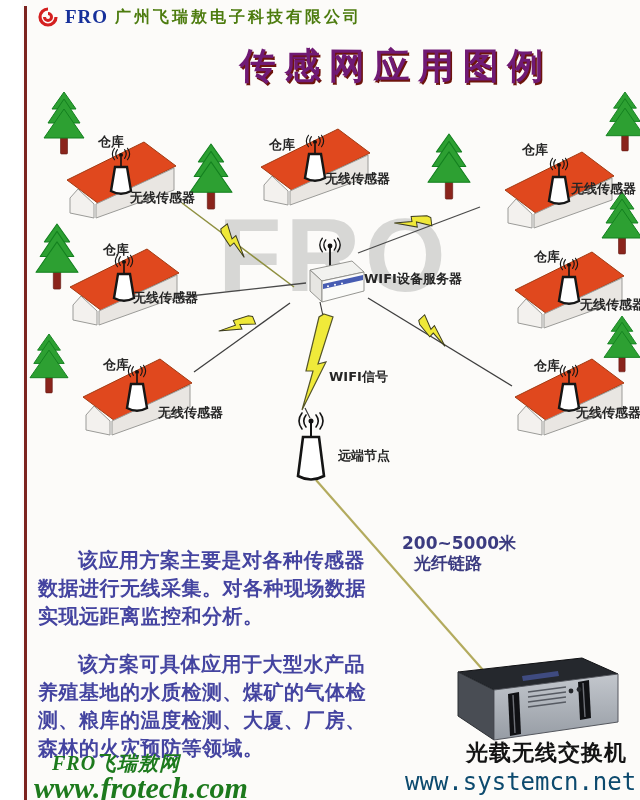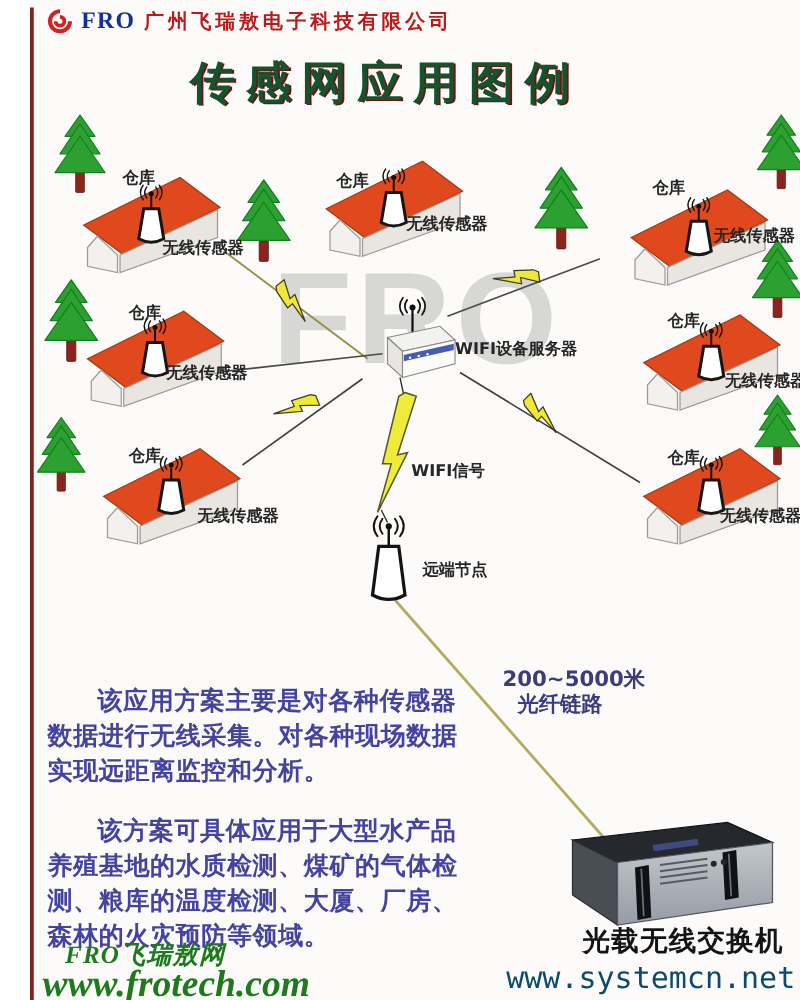--- a/index.html
+++ b/index.html
@@ -1,23 +1,23 @@
 <!DOCTYPE html>
 <html><head>
 <meta charset="utf-8">
 <style>
   html,body{margin:0;padding:0;background:#ffffff;}
   .stage{position:relative;width:640px;height:800px;background:#fcfbf9;overflow:hidden;
          font-family:"DejaVu Sans",sans-serif;margin-left:22px;}
   .left-border{position:absolute;left:2px;top:6px;width:3px;height:794px;background:#7c2420;}
   .hdr{position:absolute;left:16px;top:6px;display:flex;align-items:center;gap:7px;}
   .hdr .fro{font:800 19px "Liberation Serif",serif;color:#16309a;letter-spacing:1px;}
-  .hdr .co{font:700 16px "DejaVu Serif",serif;color:#b91c1c;letter-spacing:3px;}
-  .title{position:absolute;left:130px;top:42px;width:400px;text-align:left;
-         font:800 36px "DejaVu Sans",sans-serif;color:#14532d;letter-spacing:0.24em;
+  .hdr .co{font:700 16px "DejaVu Serif",serif;color:#4d7c0f;letter-spacing:3px;}
+  .title{position:absolute;left:130px;top:42px;width:400px;text-align:right;
+         font:800 36px "DejaVu Sans",sans-serif;color:#701a75;letter-spacing:0.24em;
          text-shadow:1.5px 1.5px 0 #6e140c;}
   .wm-fro{position:absolute;left:196px;top:196px;font:800 104px "Liberation Sans",sans-serif;
           color:#d7d7d5;letter-spacing:4px;z-index:0;}
   svg.canvas{position:absolute;left:0;top:0;z-index:1;}
   .lab{position:absolute;z-index:2;font:700 13px "DejaVu Sans",sans-serif;color:#262626;white-space:nowrap;}
   .lab.mid{font-size:13px;}
   .fiber-lab{position:absolute;z-index:2;font:700 17px "DejaVu Sans",sans-serif;color:#3b3b80;white-space:nowrap;}
   .para{position:absolute;left:16px;width:332px;z-index:2;text-indent:2em;
         font:700 20px/28px "DejaVu Sans",sans-serif;color:#4444a0;letter-spacing:0.5px;}
   .switch-cap{position:absolute;left:444px;top:738px;z-index:2;

